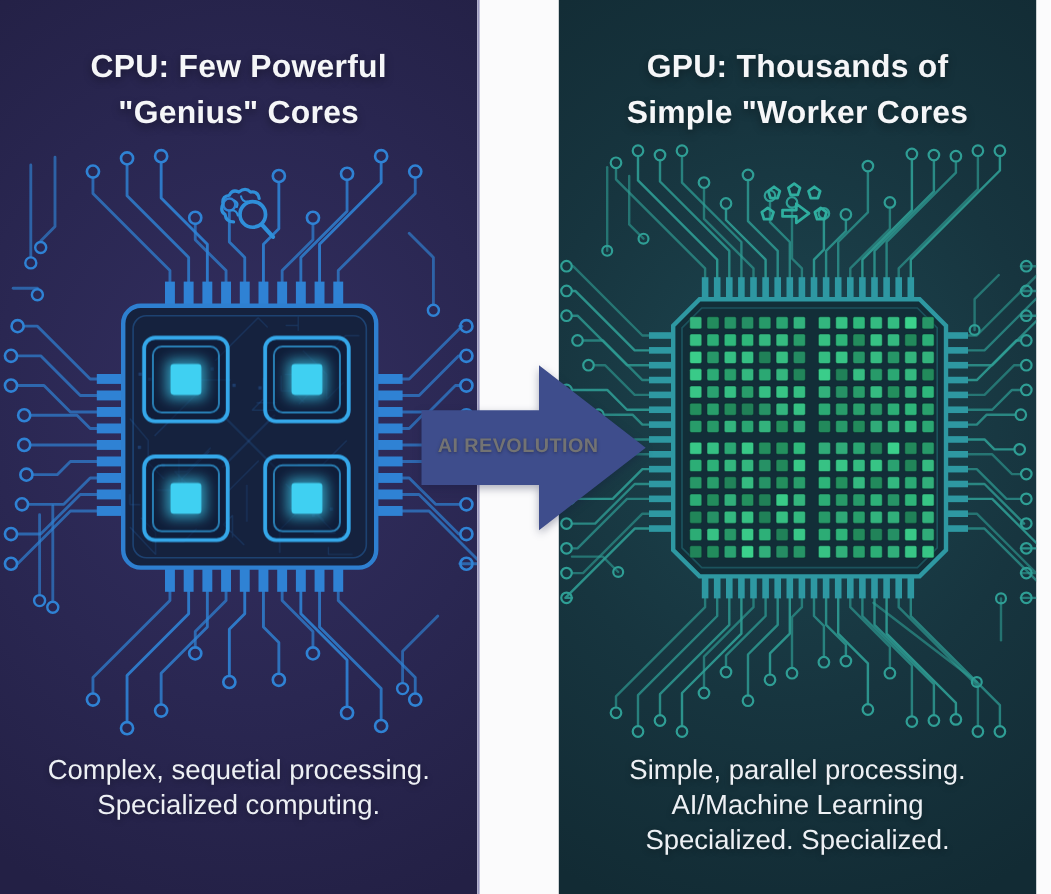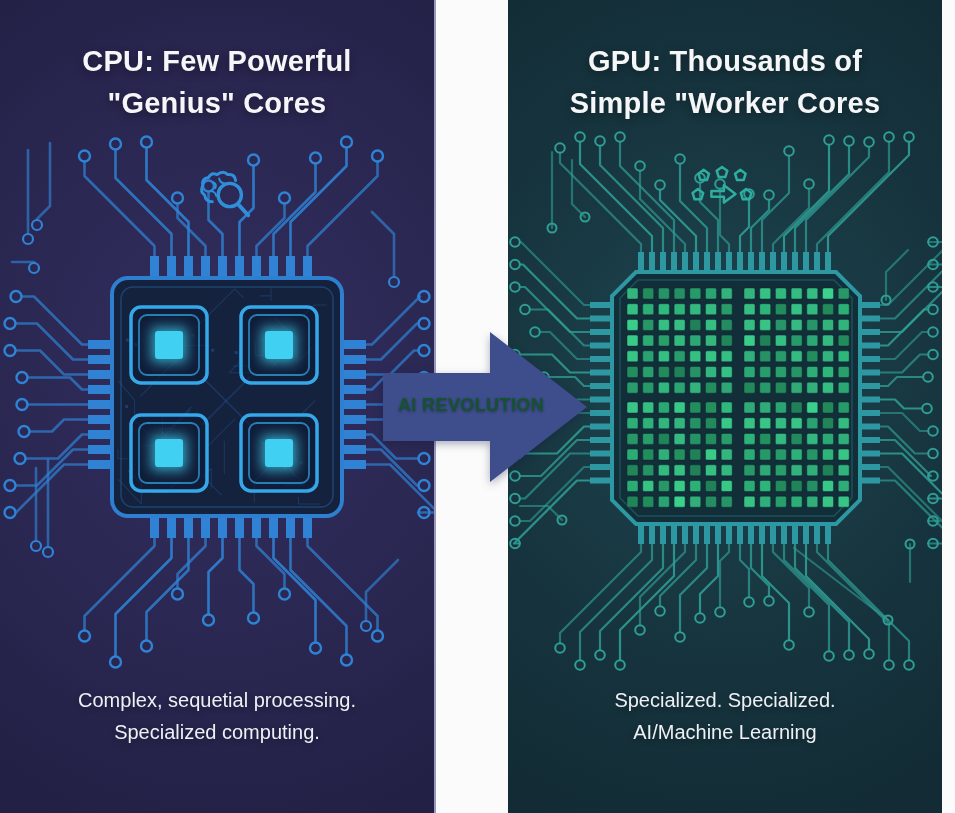--- a/index.html
+++ b/index.html
@@ -21,34 +21,34 @@
     background:#fbfbfc;box-sizing:border-box;
     border-left:2px solid #9b98c0;border-right:2px solid #7e929b;
   }
   .title{
     position:absolute;top:40px;left:0;right:0;text-align:center;
     color:#f5f6f8;font-weight:bold;font-size:29px;line-height:1.45;
     letter-spacing:.2px;text-shadow:0 3px 8px rgba(0,0,0,.35);
   }
   .caption{
     position:absolute;top:684px;left:0;right:0;text-align:center;
-    color:#edf0f4;font-size:20px;line-height:32px;font-weight:400;
+    color:#edf0f4;font-size:25px;line-height:32px;font-weight:400;
     text-shadow:0 2px 6px rgba(0,0,0,.3);
   }
   .chip-holder{position:absolute;left:0;top:0;width:434px;height:813px;}
   .panel-icon{position:absolute;}
   .cpu-icon{left:192px;top:163px;width:62px;height:62px;}
   .gpu-icon{left:179px;top:164px;width:70px;height:54px;}
   .arrow-wrap{
     position:absolute;left:383px;top:328px;width:210px;height:160px;z-index:5;
   }
   .arrow-wrap svg{filter:drop-shadow(0 3px 4px rgba(20,25,60,.35));}
   .arrow-label{
     position:absolute;left:4px;top:67px;width:168px;text-align:center;
-    color:#14532d;font-weight:bold;font-size:18px;letter-spacing:.4px;
+    color:#737373;font-weight:bold;font-size:18px;letter-spacing:.4px;
     text-shadow:0 1px 3px rgba(0,0,0,.35);
   }
 </style>
 </head>
 <body>
 
 <div class="canvas">
 
   <section class="panel left">
     <div class="chip-holder" id="cpu-chip"><svg viewBox="0 0 434 813" width="434" height="813">
@@ -687,22 +687,23 @@
       <g fill="none" stroke="#2fae9f" stroke-width="2.6" stroke-linecap="round" stroke-linejoin="round">
         <path d="M17 6 L22.5 10 L20.4 16.6 L13.6 16.6 L11.5 10 Z"></path>
         <path d="M36 3 L41.5 7 L39.4 13.6 L32.6 13.6 L30.5 7 Z"></path>
         <path d="M55 6 L60.5 10 L58.4 16.6 L51.6 16.6 L49.5 10 Z"></path>
         <path d="M11 26 L16.5 30 L14.4 36.6 L7.6 36.6 L5.5 30 Z"></path>
         <path d="M61 26 L66.5 30 L64.4 36.6 L57.6 36.6 L55.5 30 Z"></path>
         <path d="M25 28 h13 v-6 l12 9 -12 9 v-6 H25 Z"></path>
       </g>
     </svg>
     <div class="caption">
+      <div>Simple, parallel processing.</div>
+      <div>AI/Machine Learning</div>
       <div>Specialized. Specialized.</div>
-      <div>AI/Machine Learning</div>
     </div>
   </section>
 
   <div class="arrow-wrap">
     <svg viewBox="0 0 210 160" width="210" height="160">
       <polygon id="arrow-poly" points="0,45 107,45 107,4 204,79 107,154 107,113 0,113" fill="#3e4d8c"></polygon>
     </svg>
     <div class="arrow-label">AI REVOLUTION</div>
   </div>
 

